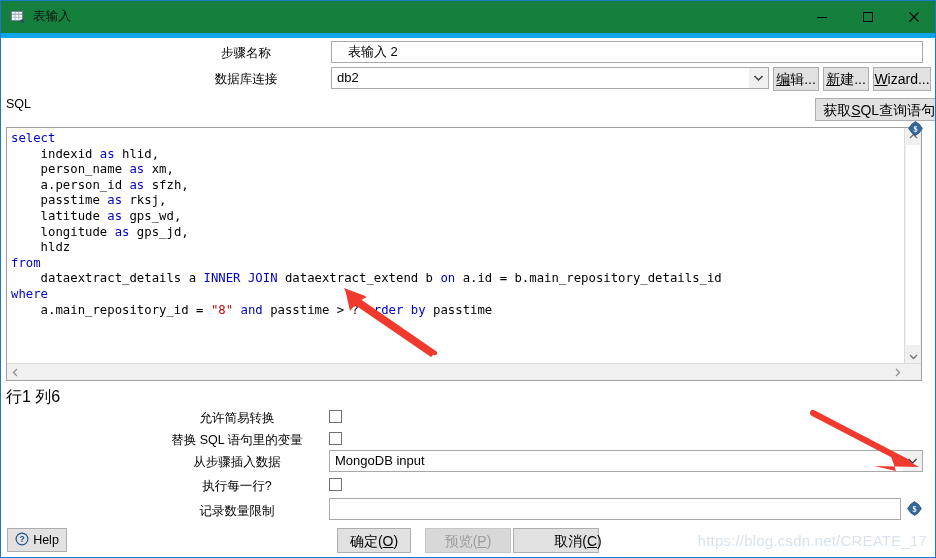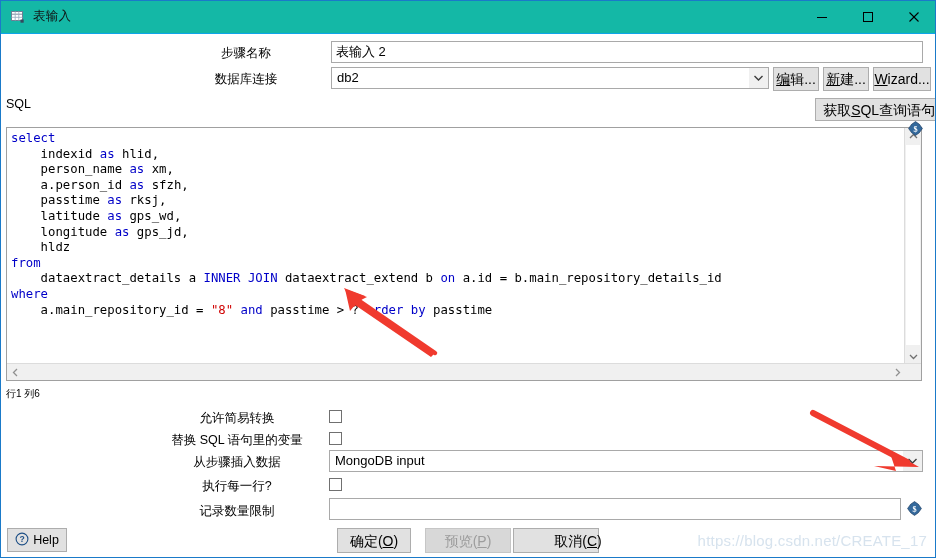--- a/index.html
+++ b/index.html
@@ -23,22 +23,22 @@
     border: 1px solid #1a7ac9;
     overflow: hidden;
   }
 
   
   #titlebar {
     position: absolute;
     left: 0; top: 0;
     width: 936px;
     height: 32px;
-    background: #14b8a6;
-    border-bottom: 1px solid #0ea5e9;
+    background: #15803d;
+    border-bottom: 5px solid #0ea5e9;
   }
   #title-left {
     position: absolute;
     left: 9px; top: 7px;
     display: flex;
     align-items: center;
     gap: 7px;
   }
   .title-icon { width: 16px; height: 16px; display: block; }
   #title-text {
@@ -72,21 +72,21 @@
   }
 
   .txtbox {
     position: absolute;
     box-sizing: border-box;
     border: 1px solid #a9a9a9;
     background: #ffffff;
     font-family: "Liberation Sans", "DejaVu Sans", sans-serif;
     font-size: 13px;
     color: #000;
-    padding: 0 4px;
+    padding: 0 16px;
     line-height: 20px;
     height: 22px;
     outline: none;
   }
 
   .combo {
     position: absolute;
     box-sizing: border-box;
     border: 1px solid #a9a9a9;
     background: #ffffff;
@@ -189,21 +189,21 @@
   #sql-vthumb {
     position: absolute;
     left: 1px; top: 17px;
     width: 14px; height: 200px;
     background: #ffffff;
   }
 
   #statusline {
     position: absolute;
     left: 5px; top: 386px;
-    font-size: 10px;
+    font-size: 16px;
     color: #000;
   }
 
   
   .cbx {
     position: absolute;
     width: 13px; height: 13px;
     box-sizing: border-box;
     border: 1px solid #707070;
     background: #ffffff;

